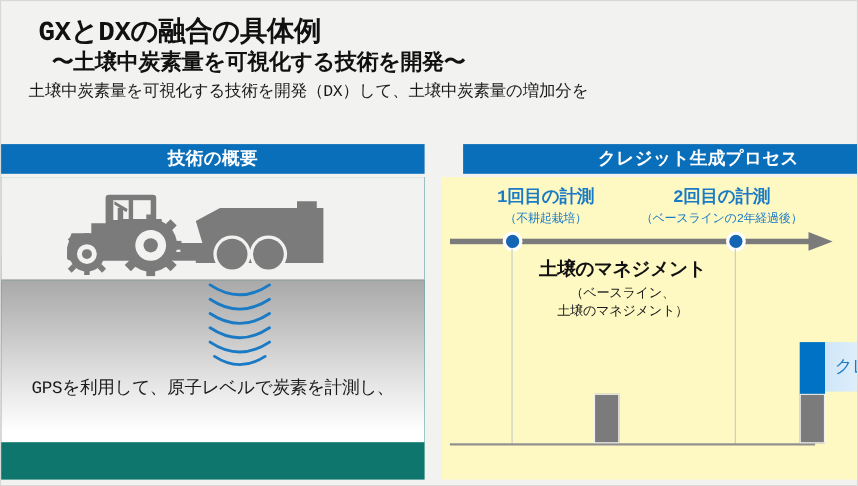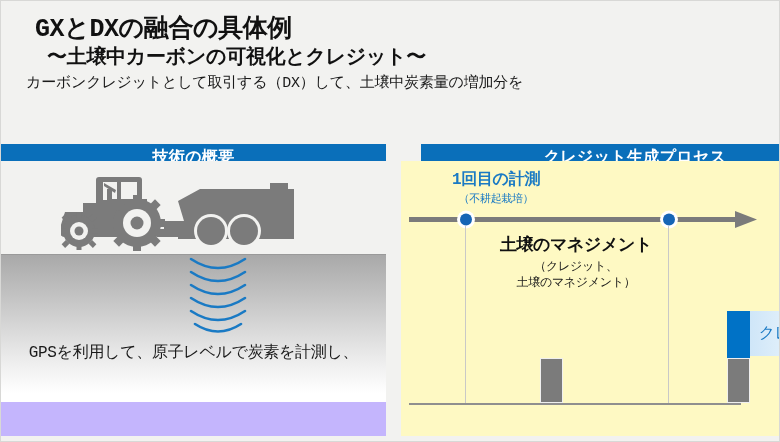--- a/index.html
+++ b/index.html
@@ -35,30 +35,29 @@
   }
   #lead-text .ln { display: block; }
 
   
   .section-bar {
     position: absolute; height: 27px;
     background: #0a6fba;
     color: #ffffff; font-size: 16px; font-weight: bold;
     display: flex; align-items: center; justify-content: center;
     letter-spacing: 0.3px;
-    margin-top: 13px;
   }
   #bar-left  { left: 0px;   top: 130px; width: 385px; }
   #bar-right { left: 420px; top: 130px; width: 380px; padding-left: 48px; }
 
   
   #panel-left {
     position: absolute; left: 0px; top: 160px;
     width: 385px; height: 275px;
-    background: #c4b5fd; overflow: hidden;
+    background: #0f766e; overflow: hidden;
   }
   #sky {
     position: absolute; left: 0; top: 0; width: 100%; height: 94px;
     background: #f2f2f0;
   }
   #soil {
     position: absolute; left: 0; top: 94px; width: 100%; height: 147px;
     background: linear-gradient(180deg, #a9a9a9 0%, #bdbdbd 22%, #d6d6d6 48%, #ededed 72%, #ffffff 94%, #ffffff 100%);
   }
   #ground-line {
@@ -90,21 +89,21 @@
 
   #timeline-svg { position: absolute; left: 8px; top: 48px; }
 
   .vline {
     position: absolute; width: 1px; background: #c9c9c7; top: 65px; height: 178px;
   }
   #vline1 { left: 64px; }
   #vline2 { left: 267px; }
 
   #soil-mgmt {
-    position: absolute; left: 45px; top: 72px; width: 260px;
+    position: absolute; left: 35px; top: 72px; width: 260px;
     text-align: center;
   }
   #soil-mgmt .title {
     display: block; font-size: 17px; font-weight: bold; color: #111111;
     letter-spacing: -0.4px; white-space: nowrap;
   }
   #soil-mgmt .sub {
     display: block; font-size: 12px; color: #1a1a1a; line-height: 16px;
     margin-top: 3px; letter-spacing: -0.3px;
   }
@@ -134,24 +133,24 @@
     font-size: 16px; color: #1a7ac4; letter-spacing: -0.3px; white-space: nowrap;
     margin-left: 6px;
   }
 </style>
 </head>
 <body>
 
 <div id="slide">
 
   <div id="title-main">GXとDXの融合の具体例</div>
-  <div id="title-sub">〜土壌中カーボンの可視化とクレジット〜</div>
+  <div id="title-sub">〜土壌中炭素量を可視化する技術を開発〜</div>
 
   <div id="lead-text">
-    <span class="ln">カーボンクレジットとして取引する（DX）して、土壌中炭素量の増加分を</span>
+    <span class="ln">土壌中炭素量を可視化する技術を開発（DX）して、土壌中炭素量の増加分を</span>
   </div>
 
   <div class="section-bar" id="bar-left">技術の概要</div>
   <div class="section-bar" id="bar-right">クレジット生成プロセス</div>
 
   <div id="panel-left">
 
     <div id="sky"></div>
     <div id="soil"></div>
     <div id="ground-line"></div>
@@ -229,38 +228,40 @@
   </div>
 
   <div id="panel-right">
 
     <div class="meas-label" id="meas1">
       <span class="big">1回目の計測</span>
       <span class="small">（不耕起栽培）</span>
     </div>
 
     <div class="meas-label" id="meas2">
+      <span class="big">2回目の計測</span>
+      <span class="small">（ベースラインの2年経過後）</span>
     </div>
 
     <svg id="timeline-svg" width="350" height="22" viewBox="0 0 350 22">
       <rect x="0" y="8" width="330" height="5" fill="#7b7b7b"></rect>
       <path d="M326 2 L348 10.5 L326 19 Z" fill="#7b7b7b"></path>
       <circle cx="57" cy="10.5" r="9" fill="#ffffff"></circle>
       <circle cx="57" cy="10.5" r="6" fill="#1565b5"></circle>
       <circle cx="260" cy="10.5" r="9" fill="#ffffff"></circle>
       <circle cx="260" cy="10.5" r="6" fill="#1565b5"></circle>
     </svg>
 
     <div class="vline" id="vline1"></div>
     <div class="vline" id="vline2"></div>
 
     <div id="soil-mgmt">
       <span class="title">土壌のマネジメント</span>
       <span class="sub">
-        <span class="ln">（クレジット、</span>
+        <span class="ln">（ベースライン、</span>
         <span class="ln">土壌のマネジメント）</span>
       </span>
     </div>
 
     <div id="chart-baseline"></div>
     <div class="bar" id="bar-1"></div>
     <div class="bar" id="bar-2"></div>
     <div id="bar-credit"></div>
 
     <div id="credit-chip">

